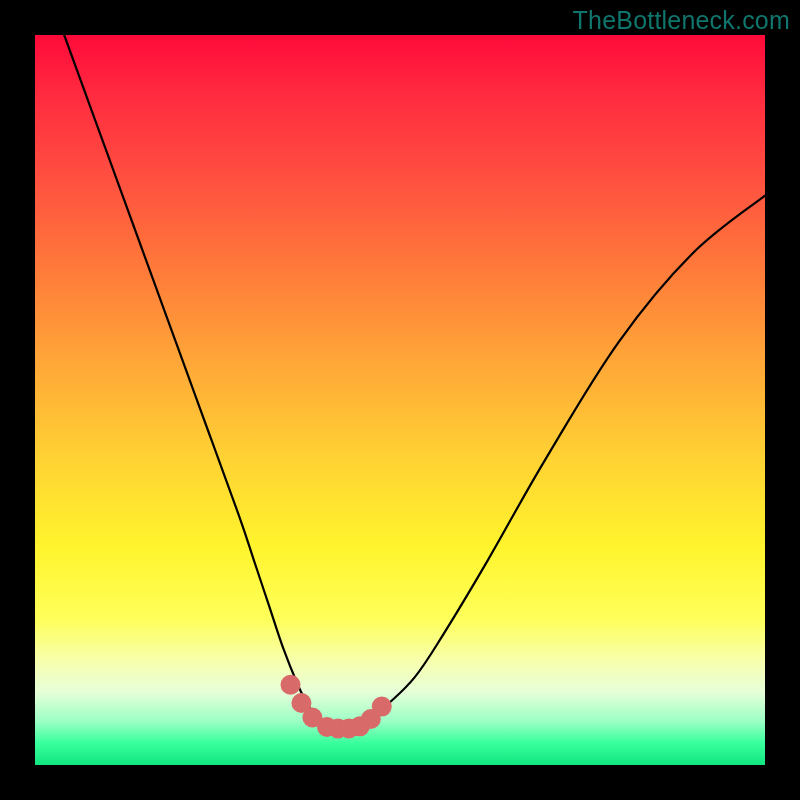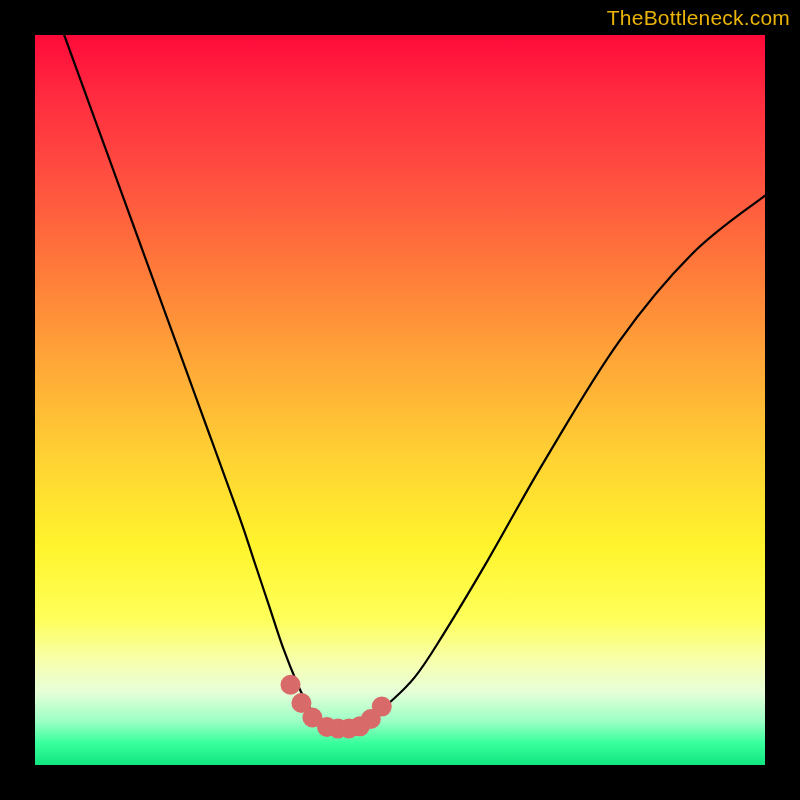--- a/index.html
+++ b/index.html
@@ -39,22 +39,22 @@
       #e6ffd9 90%,
       #9cffc5 94%,
       #39ff9d 97%,
       #10e67f 100%
     );
   }
   .watermark {
     position: absolute;
     top: 6px;
     right: 10px;
-    font-size: 21px;
-    color: #eab308;
+    font-size: 25px;
+    color: #0f766e;
     font-weight: 400;
     letter-spacing: 0.2px;
   }
   svg.curve {
     position: absolute;
     left: 0;
     top: 0;
     width: 730px;
     height: 730px;
     overflow: visible;

